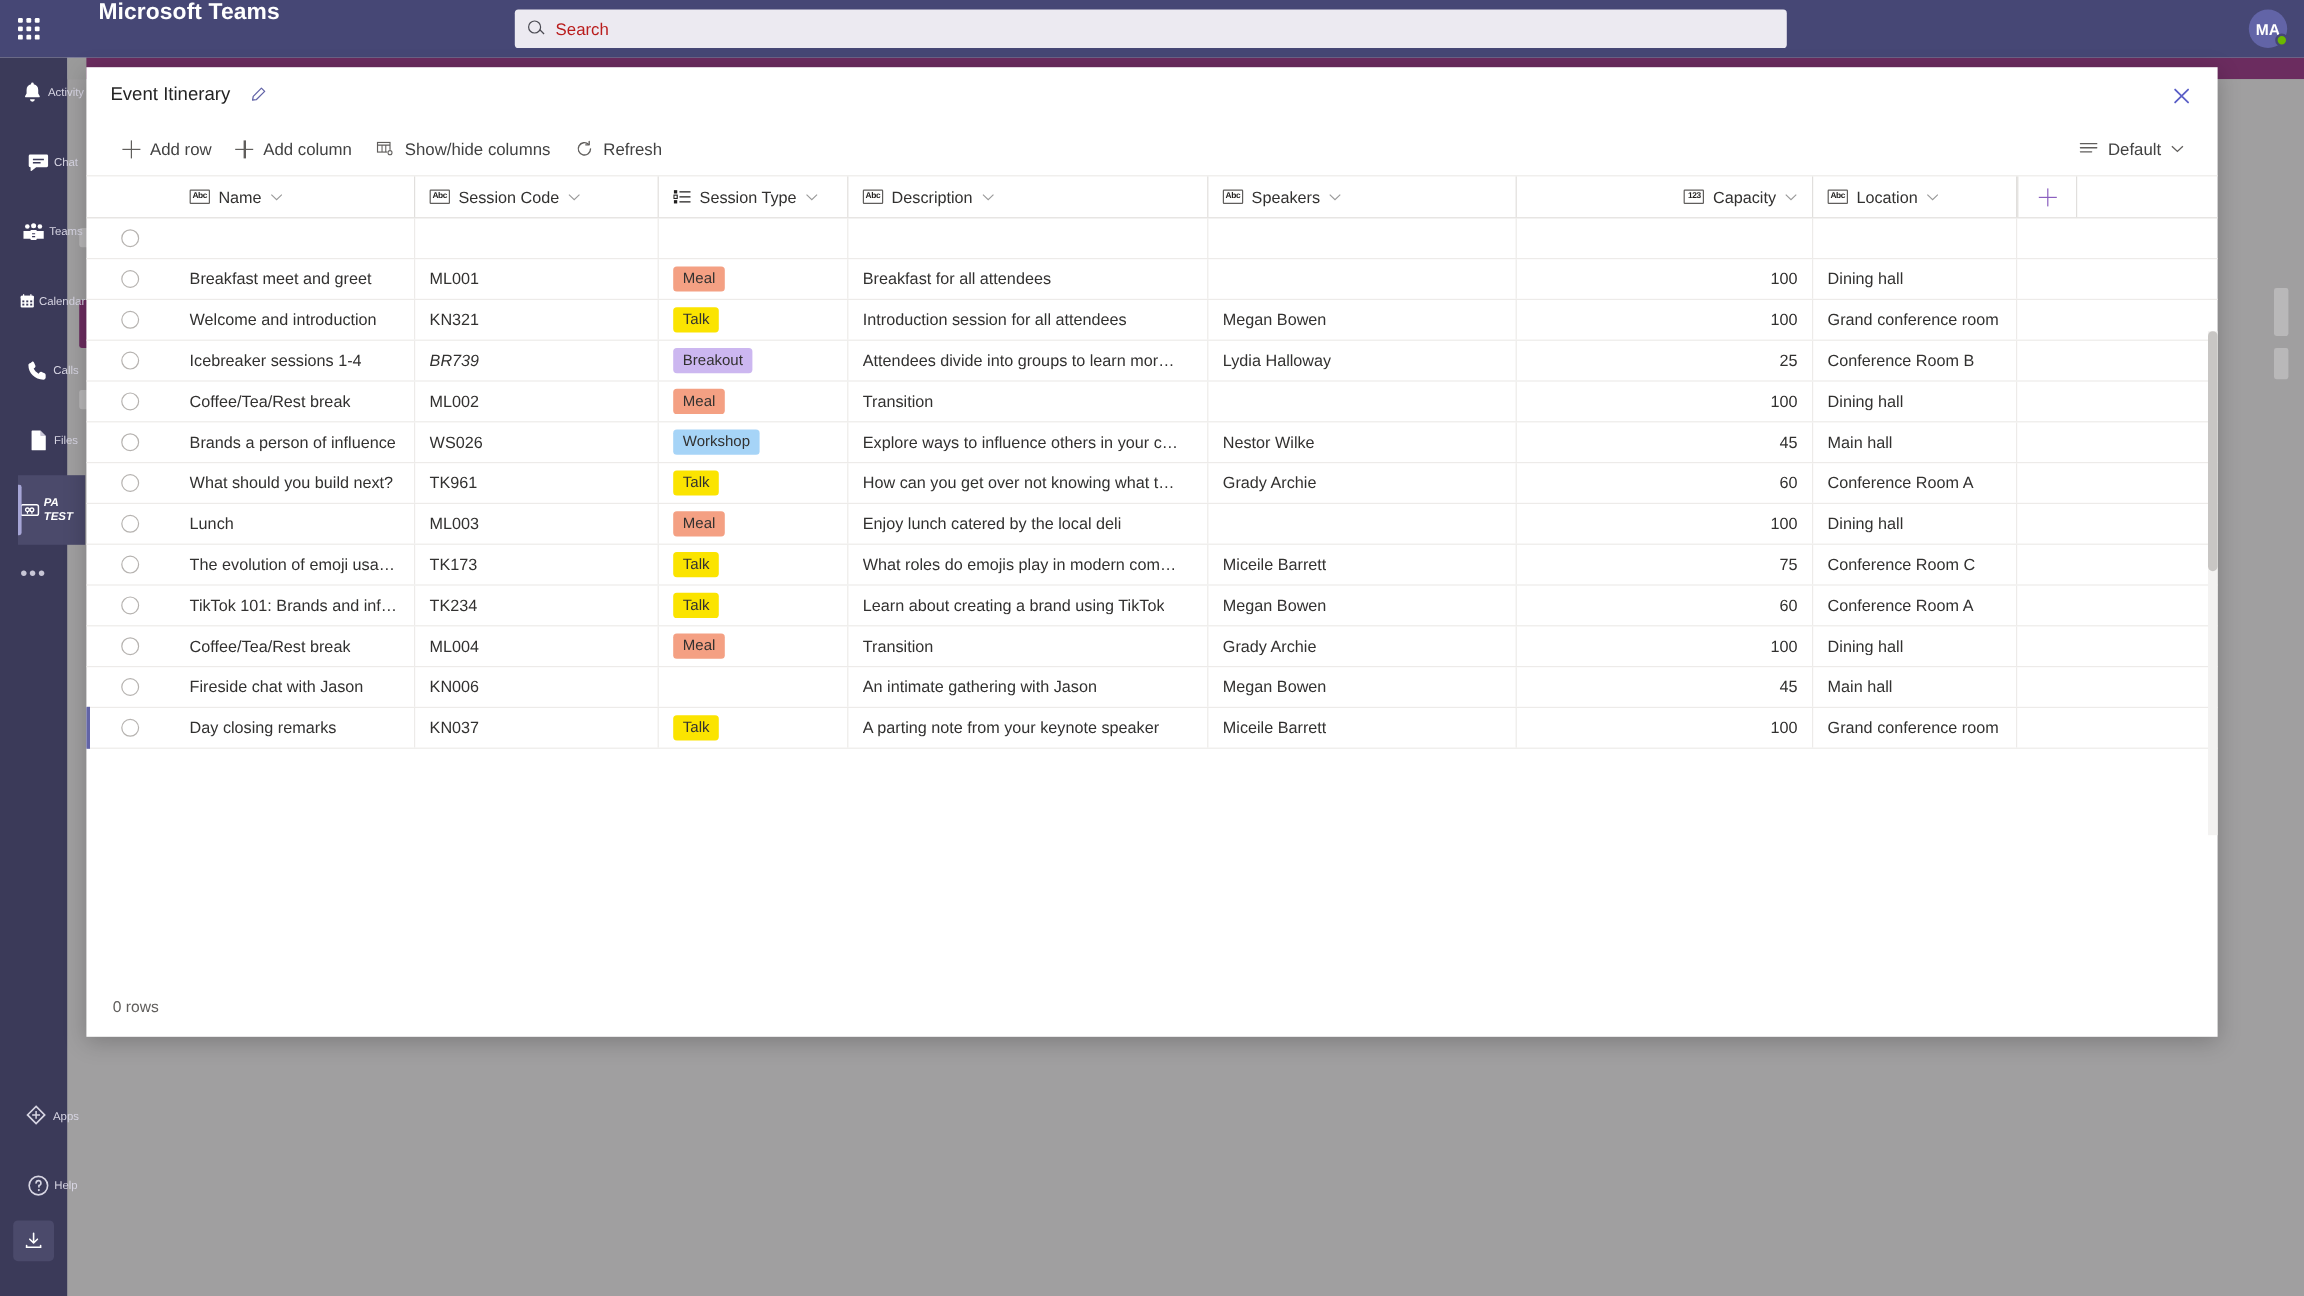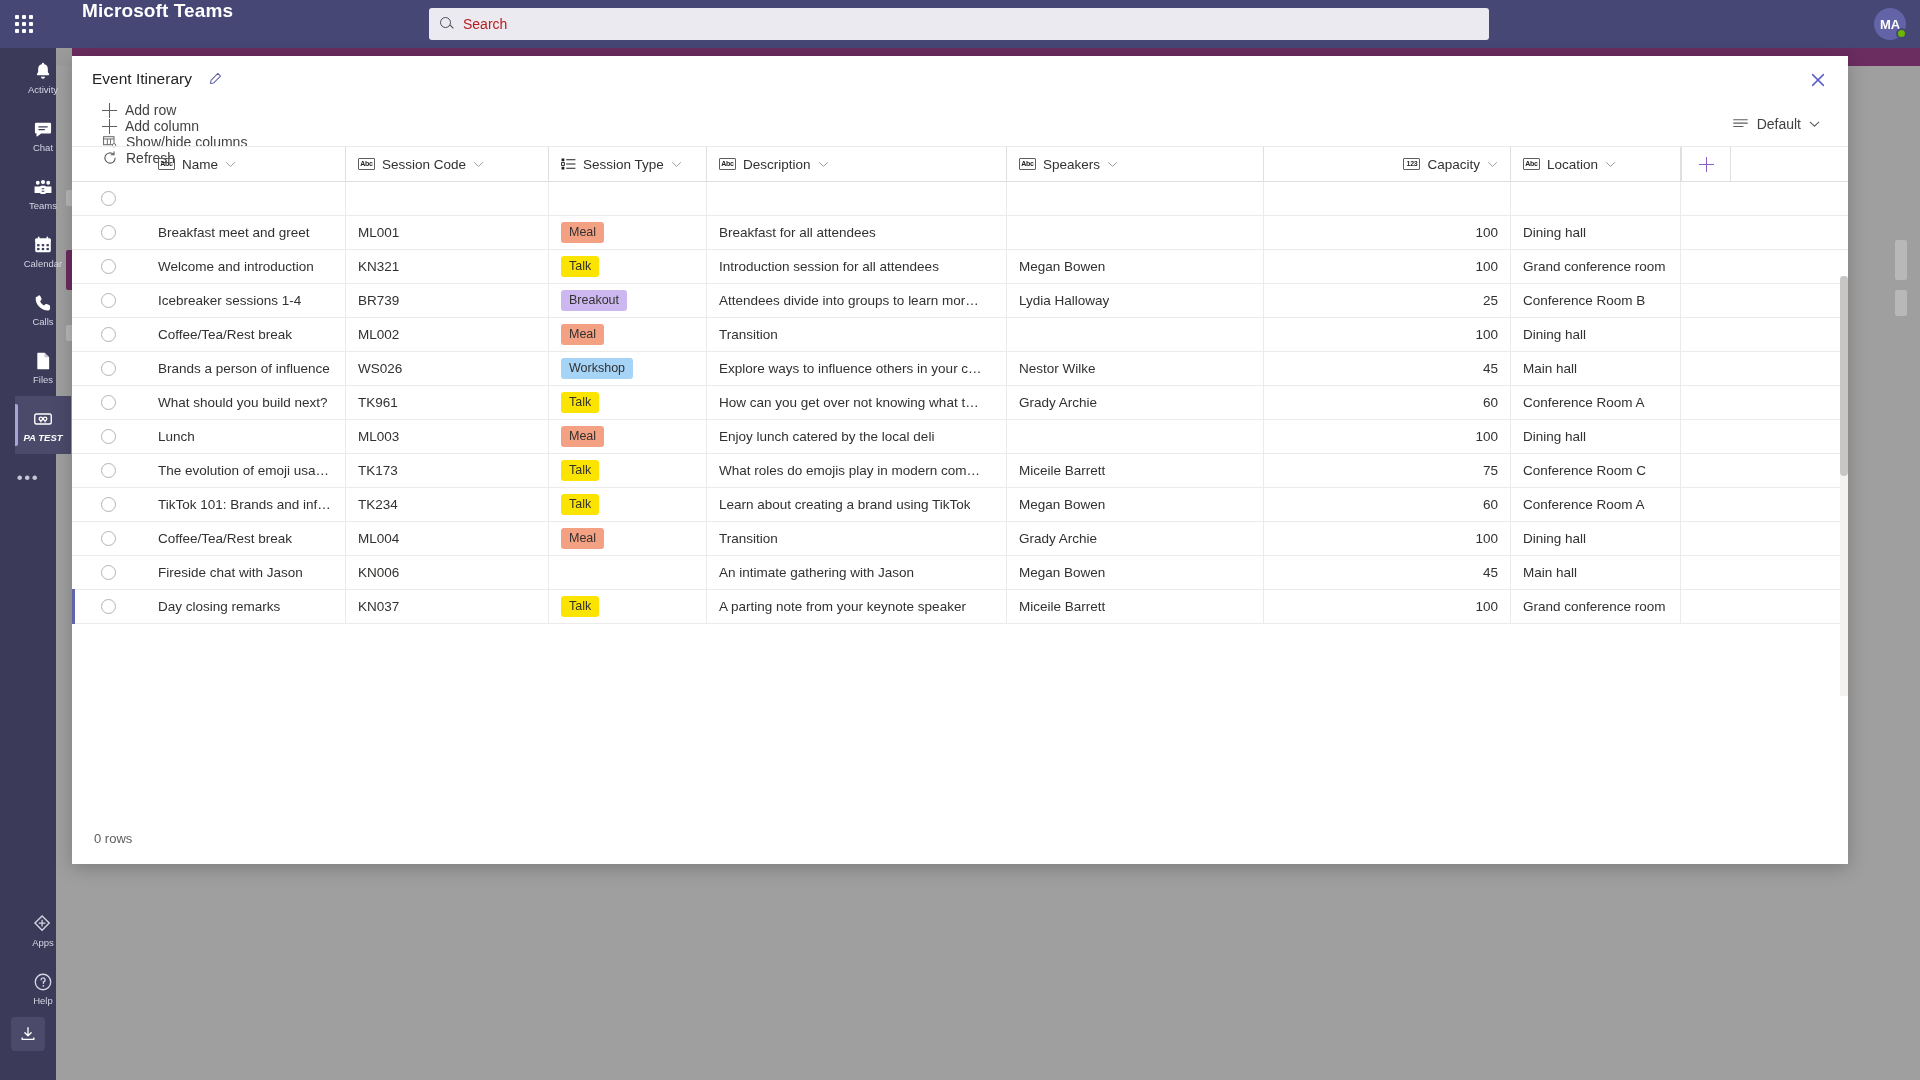--- a/index.html
+++ b/index.html
@@ -51,21 +51,21 @@
     position: absolute; right: 1px; bottom: 3px; width: 11px; height: 11px;
     border-radius: 50%; background: #6bb700; border: 2px solid #464775;
   }
 
   
   .rail {
     position: absolute; left: 0; top: 48px; width: 56px; height: 1032px;
     background: #3b3a59; display: flex; flex-direction: column; align-items: center;
   }
   .rail-item {
-    width: 56px; height: 58px; display: flex; flex-direction: column;
+    width: 56px; height: 58px; display: flex; flex-direction: row;
     align-items: center; justify-content: center; gap: 2px; position: relative;
     color: #c8c6d6; cursor: pointer; margin-left: 30px;
   }
   .rail-item.active { background: #4b4a6b; }
   .rail-item.active::before {
     content: ""; position: absolute; left: 0; top: 8px; width: 3px; height: 42px;
     background: #a6a5d6; border-radius: 0 2px 2px 0;
   }
   .rail-item .lbl { font-size: 9.5px; line-height: 11px; color: #d7d5e3; }
   .rail-item.active .lbl { color: #fff; font-style: italic; font-weight: 600; }
@@ -103,21 +103,21 @@
   }
   .modal-title { font-size: 15.5px; color: #242424; }
   .edit-pencil { margin-left: 14px; width: 18px; height: 18px; cursor: pointer; }
   .close-btn {
     position: absolute; right: 14px; top: 8px; width: 32px; height: 32px;
     display: flex; align-items: center; justify-content: center; cursor: pointer;
   }
 
   
   .toolbar {
-    height: 44px; display: flex; padding-left: 20px; position: relative; flex-direction: column;
+    height: 44px; display: flex; align-items: center; padding-left: 20px; position: relative;
   }
   .tb-btn {
     display: flex; align-items: center; gap: 8px; height: 32px; padding: 0 10px;
     font-size: 14px; color: #424242; cursor: pointer; background: none; border: none;
     font-family: "Liberation Sans", sans-serif;
   }
   .tb-right {
     position: absolute; right: 18px; top: 6px; display: flex; align-items: center;
     gap: 8px; height: 32px; padding: 0 10px; font-size: 14px; color: #424242; cursor: pointer;
   }
@@ -525,21 +525,21 @@
               <span class="txt">Grand conference room</span>
             </div>
           </div>
           <div class="grid-row">
             <div class="sel-cell">
               <div class="radio"></div>
             </div>
             <div class="cell" style="width: 200px;">
               <span class="txt">Icebreaker sessions 1-4</span>
             </div>
-            <div class="cell" style="width: 203px;">
+            <div class="cell" style="width: 203px; font-style: italic;">
               <span class="txt">BR739</span>
             </div>
             <div class="cell" style="width: 158px;">
               <span class="tag tag-breakout">Breakout</span>
             </div>
             <div class="cell" style="width: 300px;">
               <span class="txt">Attendees divide into groups to learn mor…</span>
             </div>
             <div class="cell" style="width: 257px;">
               <span class="txt">Lydia Halloway</span>

